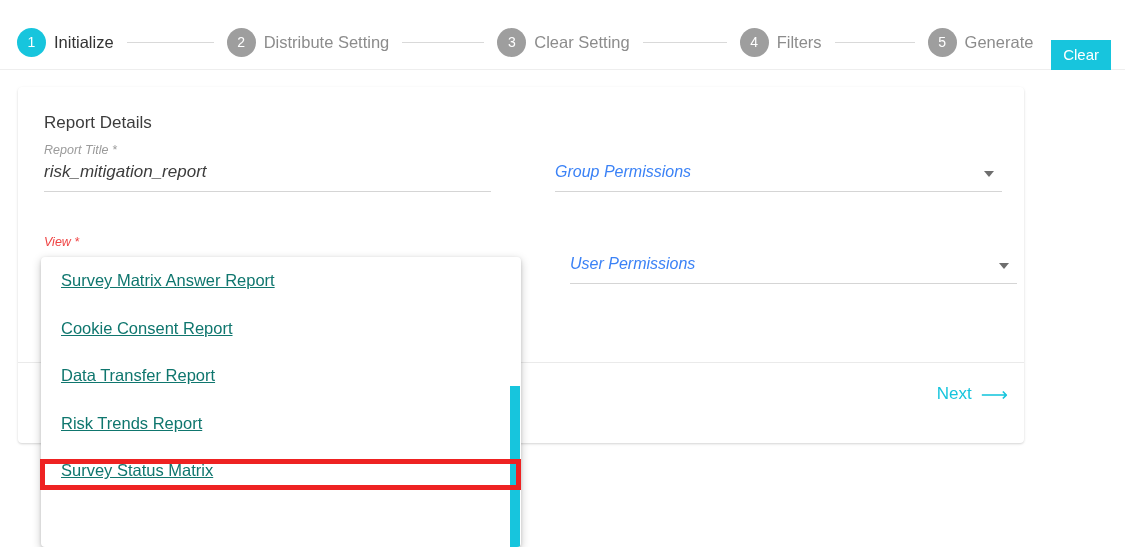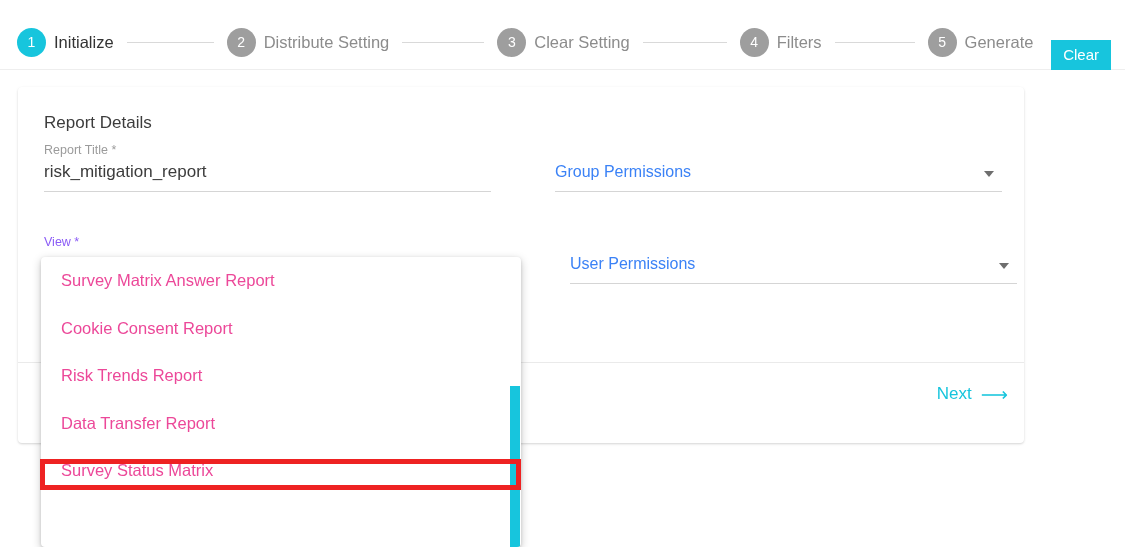--- a/index.html
+++ b/index.html
@@ -106,41 +106,42 @@
     top: 26px;
     font-size: 17px;
     color: #3c3c3c;
   }
   .card-body {
     position: absolute;
     left: 0;
     top: 56px;
     right: 0;
     bottom: 82px;
+    font-style: italic;
   }
   .field-grid {
     position: absolute;
     left: 26px;
     top: 0;
     right: 26px;
   }
 
   .form-field {
     position: absolute;
     height: 56px;
   }
   .form-field .field-label {
     position: absolute;
     left: 0;
     top: 0;
     font-size: 12.5px;
     color: #9b9b9b;
     white-space: nowrap;
   }
-  .form-field.teal-label .field-label { color: #8b5cf6; }
+  .form-field.teal-label .field-label { color: #ef4444; }
   .form-field .field-value {
     position: absolute;
     left: 0;
     top: 19px;
     font-size: 17px;
     color: #3c3c3c;
     white-space: nowrap;
   }
   .form-field .field-underline {
     position: absolute;
@@ -226,24 +227,25 @@
   .dropdown-list {
     position: absolute;
     left: 0; top: 0; right: 0;
   }
   .dropdown-item {
     height: 47.5px;
     display: flex;
     align-items: center;
     padding-left: 20px;
     font-size: 16.5px;
-    color: #ec4899;
+    color: #0f766e;
     cursor: pointer;
     box-sizing: border-box;
     white-space: nowrap;
+    text-decoration: underline;
   }
   .dropdown-scrollbar {
     position: absolute;
     right: 1px;
     top: 129px;
     width: 10px;
     height: 161px;
     background: #17c5dd;
     border-radius: 0;
     z-index: 22;
@@ -341,20 +343,20 @@
       <span>Next</span>
       <span class="next-arrow">⟶</span>
     </button>
   </div>
 </div>
 
 <div class="dropdown-panel">
   <div class="dropdown-list">
     <div class="dropdown-item">Survey Matrix Answer Report</div>
     <div class="dropdown-item">Cookie Consent Report</div>
+    <div class="dropdown-item">Data Transfer Report</div>
     <div class="dropdown-item">Risk Trends Report</div>
-    <div class="dropdown-item">Data Transfer Report</div>
     <div class="dropdown-item">Survey Status Matrix</div>
   </div>
   <div class="dropdown-scrollbar"></div>
 </div>
 
 <div class="highlight-box"></div>
 
 </body></html>

